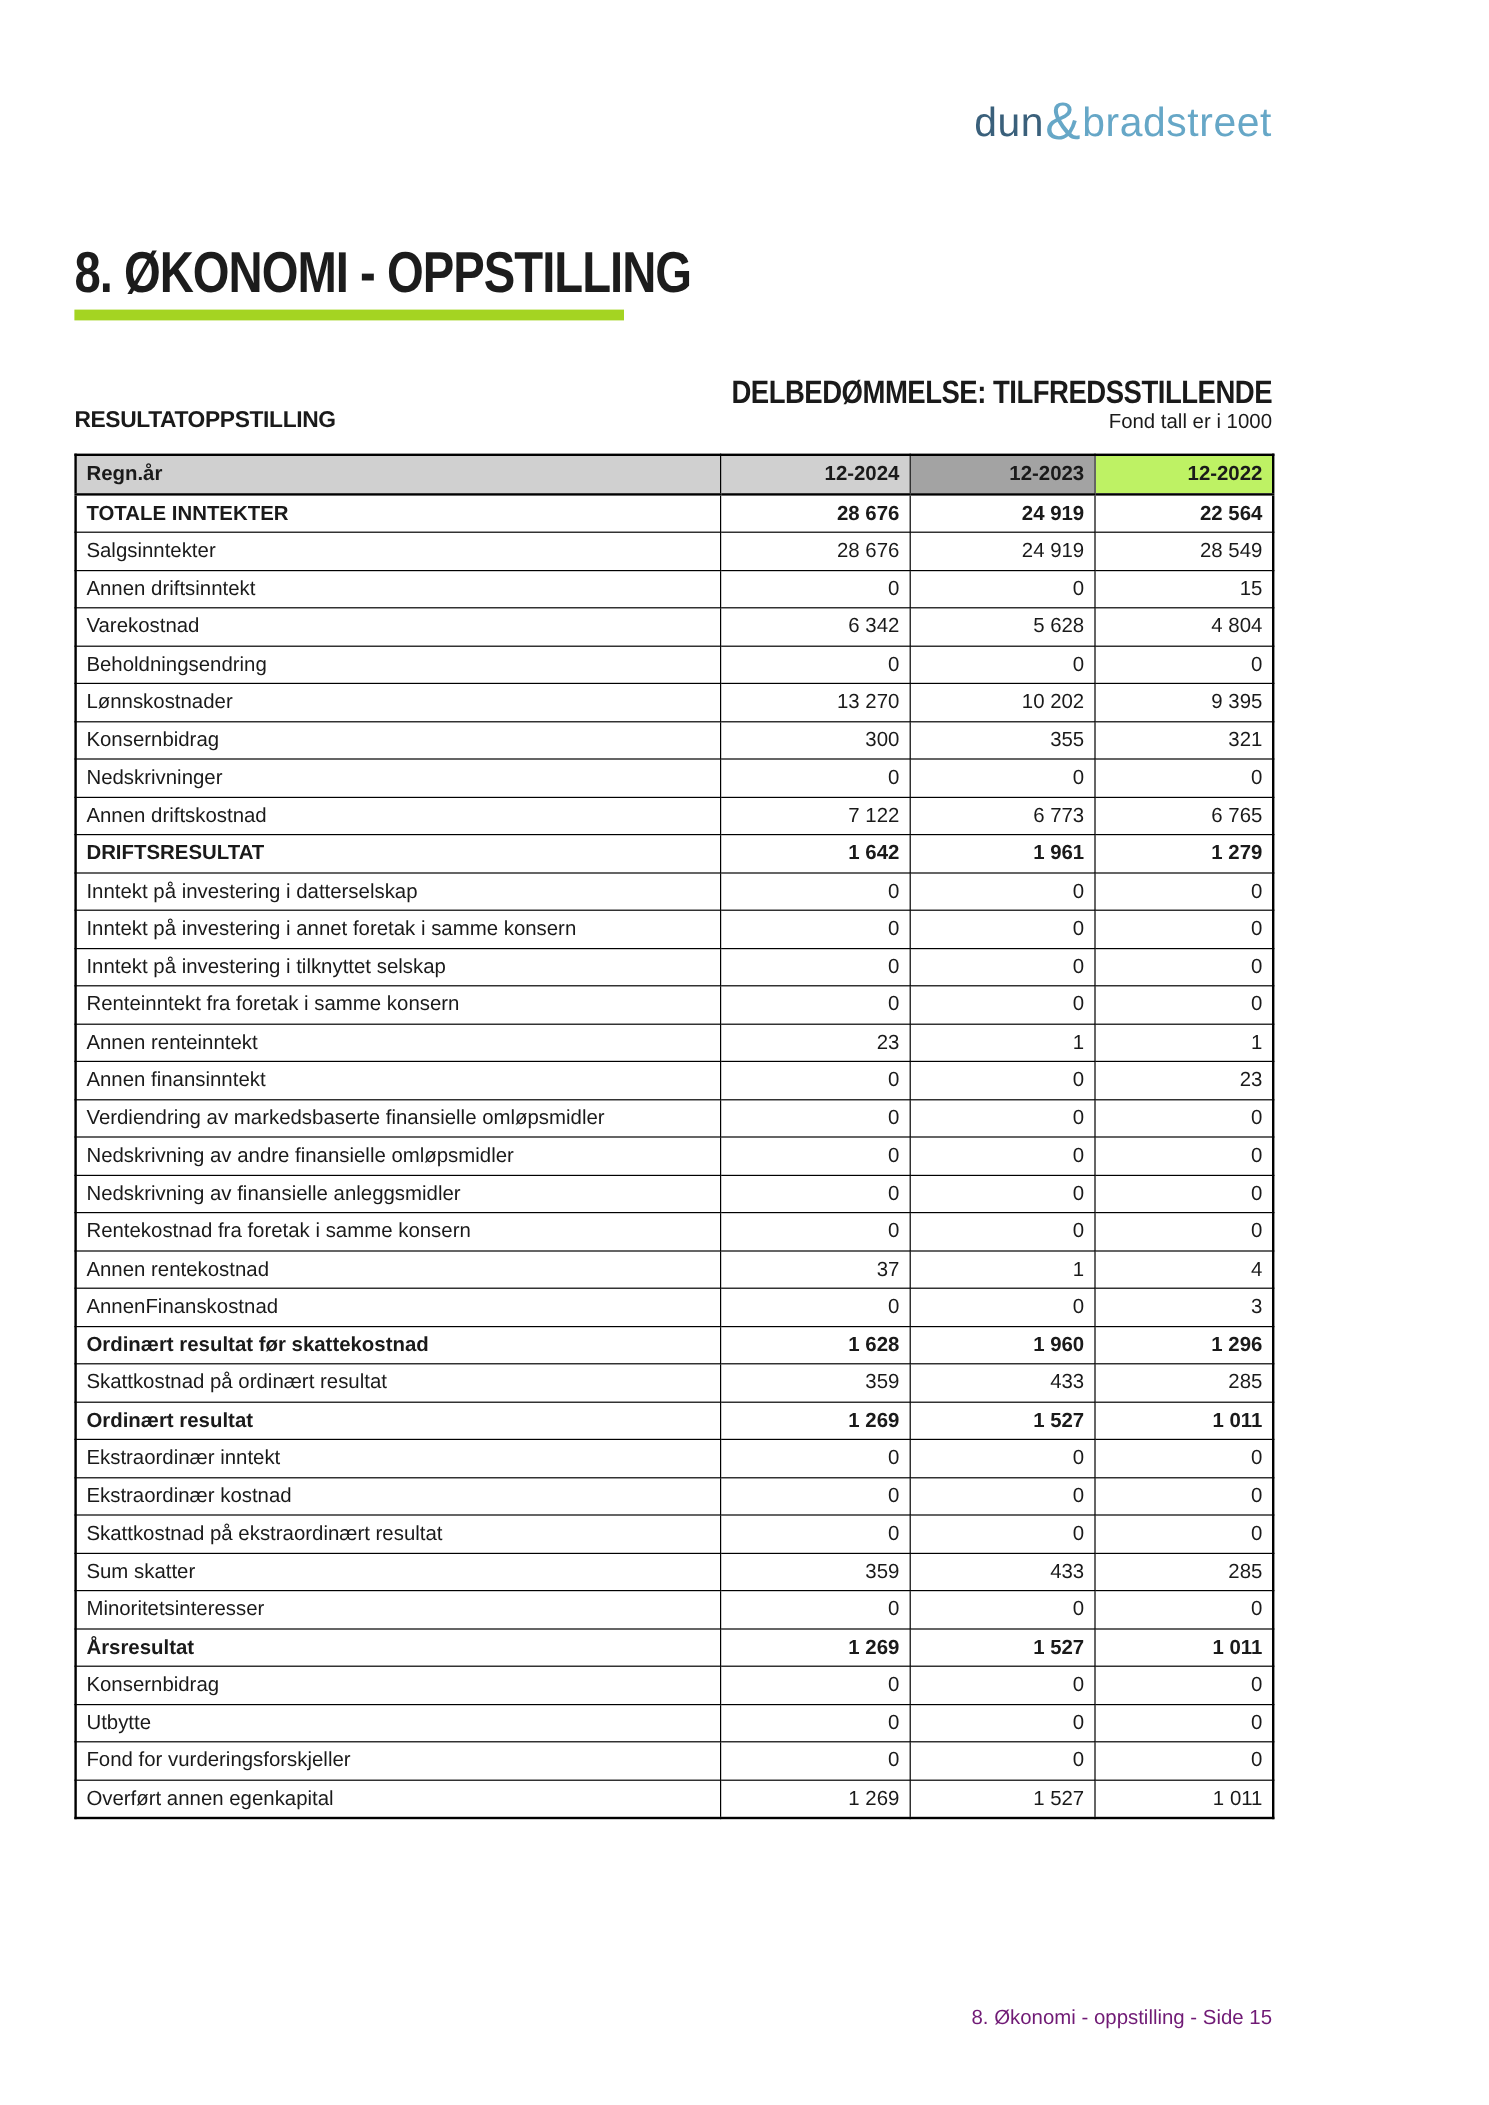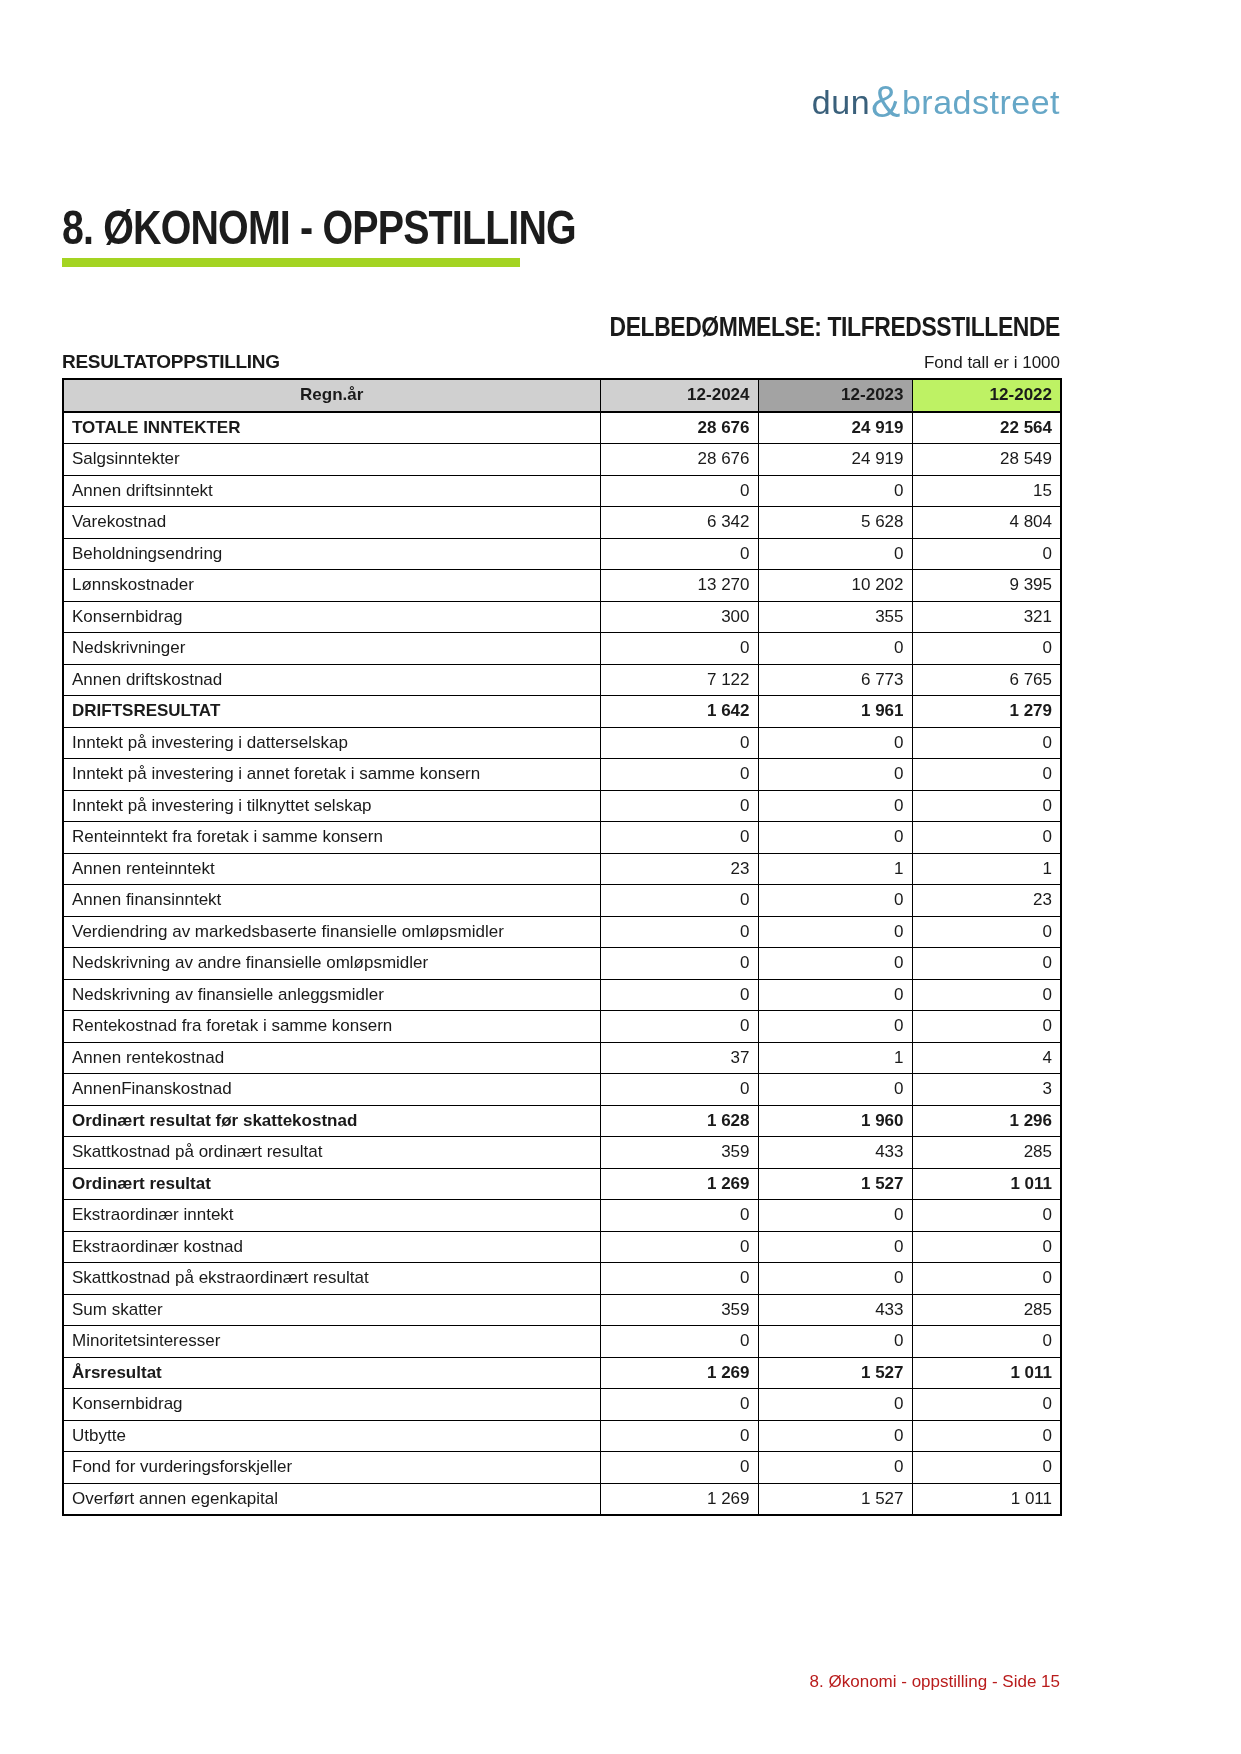--- a/index.html
+++ b/index.html
@@ -16,40 +16,40 @@
   .logo .amp { color:#3a607b; font-size:44px; font-weight:400; position:relative; top:3px; margin:0 1px; }
   .logo .amp .amp-accent { color:#66a7c7; }
   .logo .brad { color:#66a7c7; font-weight:500; }
 
   
   .condensed { display:inline-block; transform:scaleX(0.82); transform-origin:left center; white-space:nowrap; }
   .condensed-r { display:inline-block; transform:scaleX(0.85); transform-origin:right center; white-space:nowrap; }
   .page-title { position:absolute; top:168px; left:0; font-size:48px; font-weight:700; letter-spacing:-1px; color:#1c1c1c;text-align:center; }
   .accent-bar { position:absolute; top:258px; left:0; width:458px; height:9px; }
   .assessment { position:absolute; top:312px; left:0; width:100%; text-align:right; font-size:27px; font-weight:700; letter-spacing:-0.5px; }
-  .table-caption-row { position:absolute; top:351px; left:0; width:100%; display:flex; justify-content:space-between; align-items:flex-end; }
+  .table-caption-row { position:absolute; top:340px; left:0; width:100%; display:flex; justify-content:space-between; align-items:flex-end; }
   .table-title { font-size:19px; font-weight:700; letter-spacing:-0.3px; }
   .units-note { font-size:17px; font-weight:400; }
 
   
   .fin-table-wrap { position:absolute; top:378px; left:0; width:998px; }
   table.fin { border-collapse:collapse; width:998px; table-layout:fixed; border:2px solid #000; }
   table.fin col.c-label { width:537px; }
   table.fin col.c-y1 { width:158px; }
   table.fin col.c-y2 { width:154px; }
   table.fin col.c-y3 { width:149px; }
   table.fin th, table.fin td {
     border:1px solid #000; font-size:17px; height:30.5px;
     padding:0 8px; overflow:hidden; white-space:nowrap;
   }
-  table.fin thead th { background:#d0d0d0; text-align:center; font-weight:700; border-bottom:2px solid #000; }
+  table.fin thead th { background:#d0d0d0; text-align:left; font-weight:700; border-bottom:2px solid #000; }
   table.fin thead th.num, table.fin td.num { text-align:right; }
   table.fin tr.bold td { font-weight:700;margin-left:15px; }
 
-  .footer { position:absolute; top:1672px; left:0; width:100%; text-align:right; font-size:17px; color:#b91c1c; }
+  .footer { position:absolute; top:1672px; left:0; width:100%; text-align:right; font-size:17px; color:#701a75; }
 </style>
 </head>
 <body>
 
 <div class="page">
   <div class="content">
 
     <div class="logo">
       <span class="dun">dun</span><span class="amp"><span class="amp-accent">&amp;</span></span><span class="brad">bradstreet</span>
     </div>

